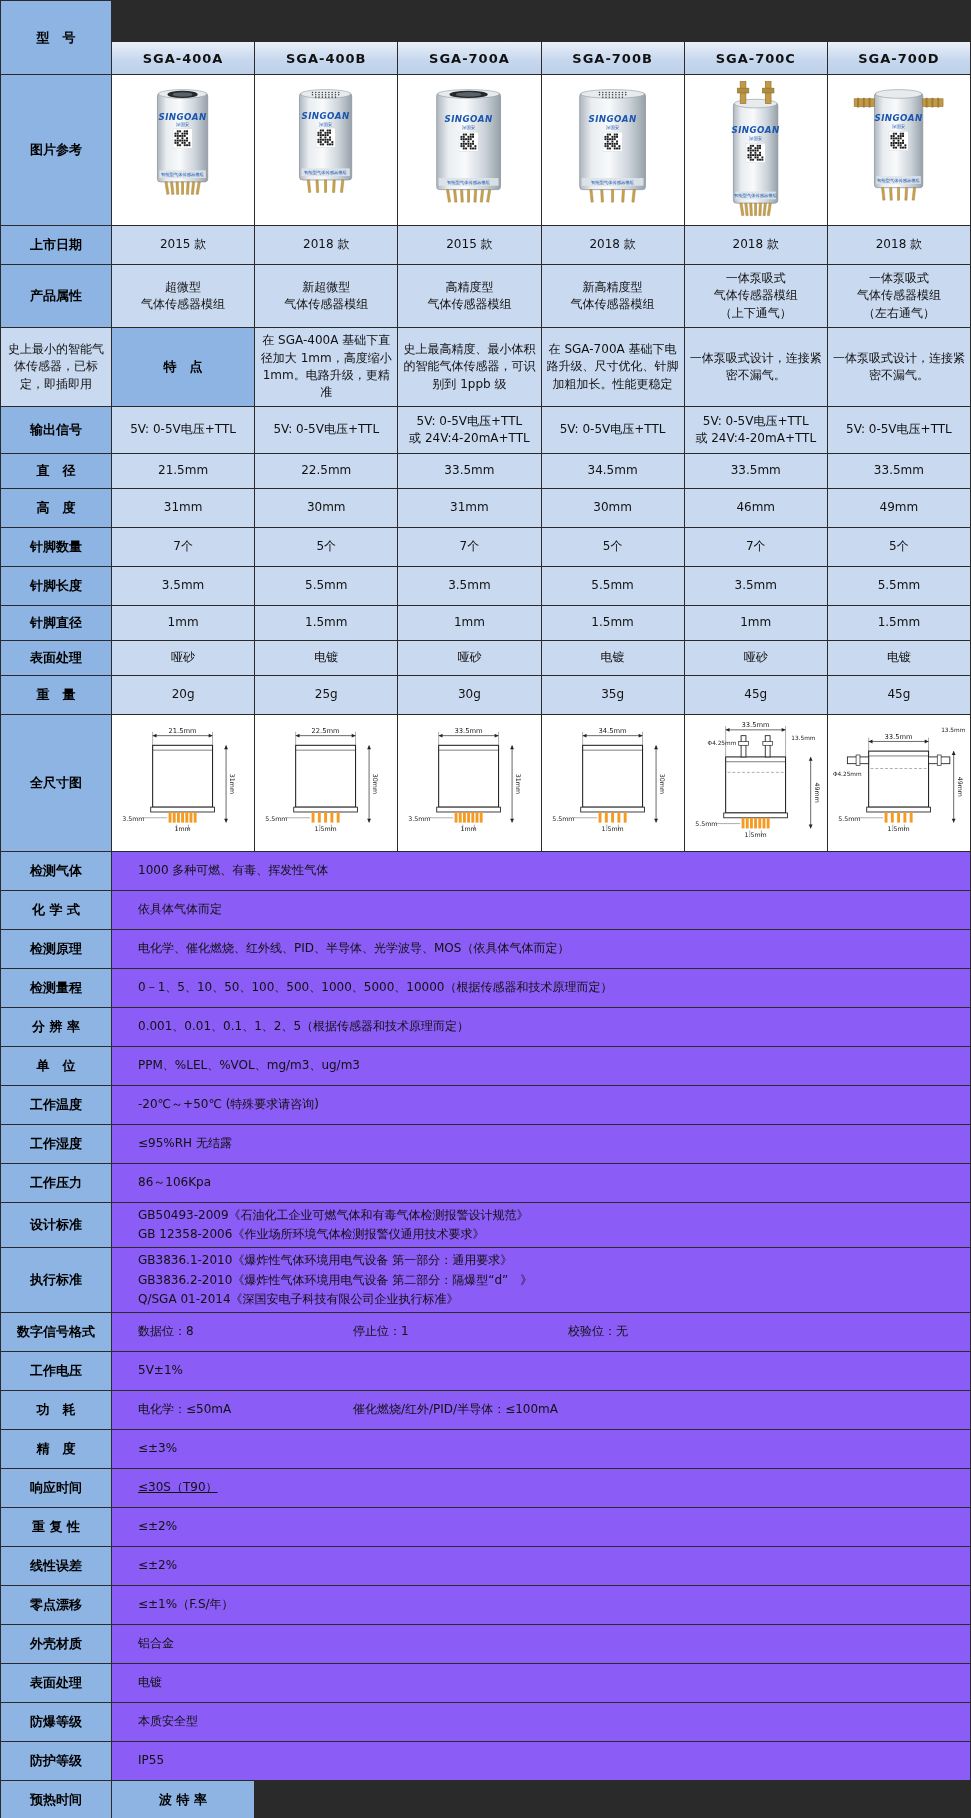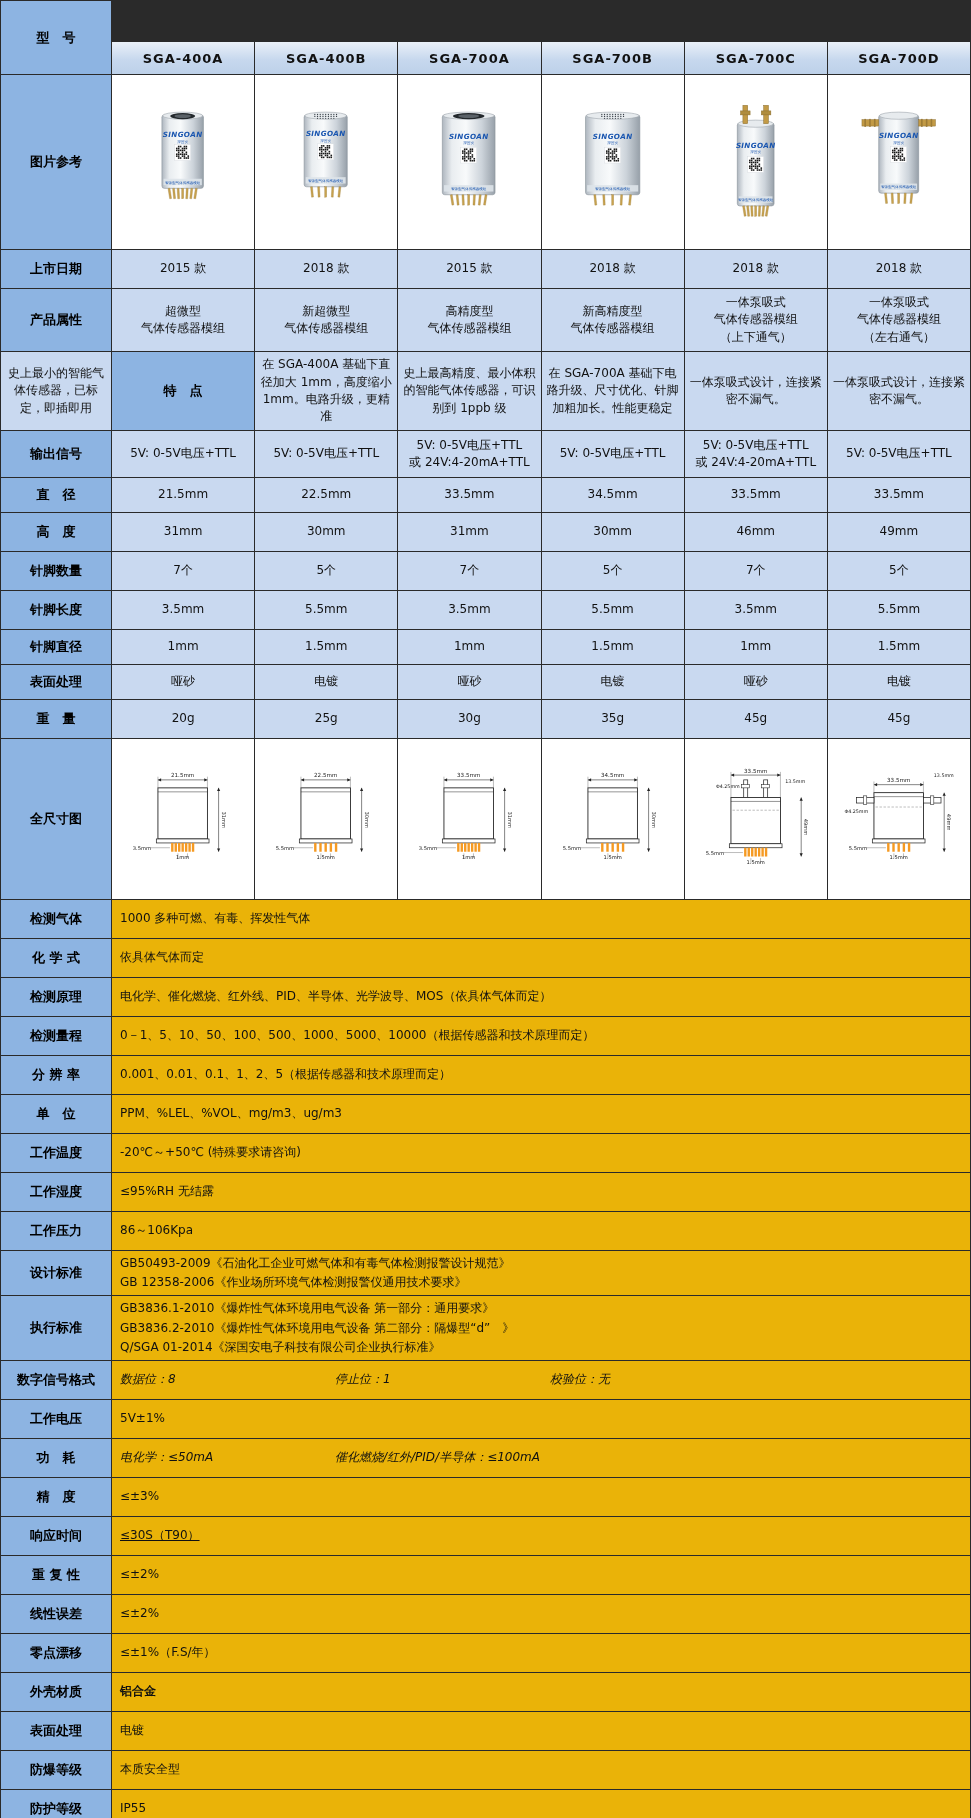--- a/index.html
+++ b/index.html
@@ -11,24 +11,24 @@
     background:#2a2a2a;           
     border:1px solid #2a2a2a;
     width:969px;
   }
   .cell{display:flex;align-items:center;justify-content:center;text-align:center;
         padding:3px 5px;box-sizing:border-box;}
   .label-cell{background:#8db4e2;font-weight:700;font-size:13px;color:#000000;line-height:1.35;white-space:pre-line;}
   .model-cell{background:linear-gradient(180deg,#eaf0f8 0%,#c7d8ee 55%,#bdd1e9 100%);
               font-weight:700;font-size:13px;letter-spacing:1px;margin-top:41px;}
   .data-cell{background:#c9d9f0;font-size:12px;white-space:pre-line;line-height:1.45;}
-  .img-cell{background:#ffffff;padding:14px;}
-  .full-cell{background:#eab308;font-size:12px;justify-content:flex-start;text-align:left;
-             padding-left:8px;white-space:pre-line;line-height:1.6;}
-  .segs .seg{display:inline-block;min-width:215px;text-align:left;font-style:italic;}
+  .img-cell{background:#ffffff;padding:2px;}
+  .full-cell{background:#8b5cf6;font-size:12px;justify-content:flex-start;text-align:left;
+             padding-left:26px;white-space:pre-line;line-height:1.6;}
+  .segs .seg{display:inline-block;min-width:215px;text-align:left;}
   
   .r-header{min-height:32px}
   .r-image{min-height:150px}
   .r-launch{min-height:38px}
   .r-attr{min-height:62px}
   .r-feat{min-height:78px}
   .r-sig{min-height:46px}
   .r-s32{min-height:34px}
   .r-s36{min-height:38px}
   .r-diagram{min-height:136px}
@@ -784,21 +784,21 @@
     <div class="cell full-cell r-full" style="grid-column: 2 / span 6;">≤±3%</div>
     <div class="cell label-cell r-full">响应时间</div>
     <div class="cell full-cell r-full" style="grid-column: 2 / span 6; text-decoration: underline;">≤30S（T90）</div>
     <div class="cell label-cell r-full">重 复 性</div>
     <div class="cell full-cell r-full" style="grid-column: 2 / span 6;">≤±2%</div>
     <div class="cell label-cell r-full">线性误差</div>
     <div class="cell full-cell r-full" style="grid-column: 2 / span 6;">≤±2%</div>
     <div class="cell label-cell r-full">零点漂移</div>
     <div class="cell full-cell r-full" style="grid-column: 2 / span 6;">≤±1%（F.S/年）</div>
     <div class="cell label-cell r-full">外壳材质</div>
-    <div class="cell full-cell r-full" style="grid-column: 2 / span 6; font-weight: bold;">铝合金</div>
+    <div class="cell full-cell r-full" style="grid-column: 2 / span 6;">铝合金</div>
     <div class="cell label-cell r-full">表面处理</div>
     <div class="cell full-cell r-full" style="grid-column: 2 / span 6;">电镀</div>
     <div class="cell label-cell r-full">防爆等级</div>
     <div class="cell full-cell r-full" style="grid-column: 2 / span 6;">本质安全型</div>
     <div class="cell label-cell r-full">防护等级</div>
     <div class="cell full-cell r-full" style="grid-column: 2 / span 6;">IP55</div>
     <div class="cell label-cell r-full">预热时间</div>
     <div class="cell label-cell r-full">波 特 率</div>
     <div class="cell full-cell r-full" style="grid-column: 2 / span 6;">9600</div>
   </div>

